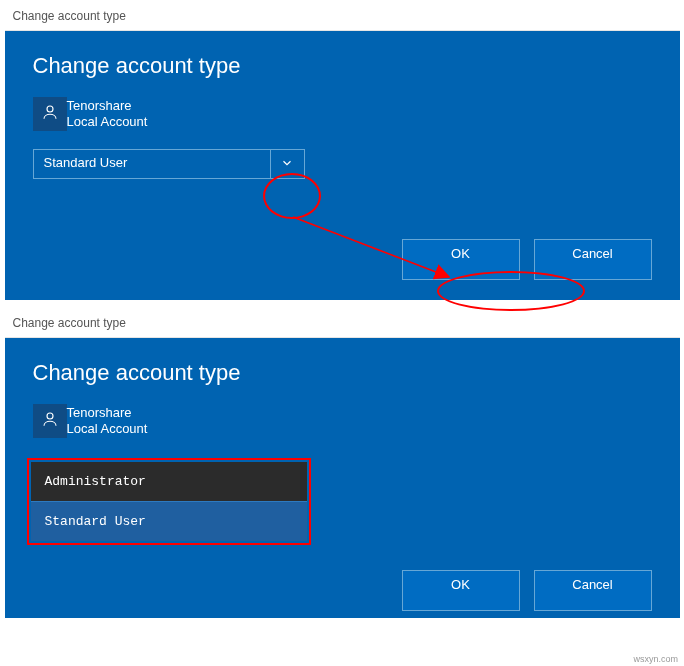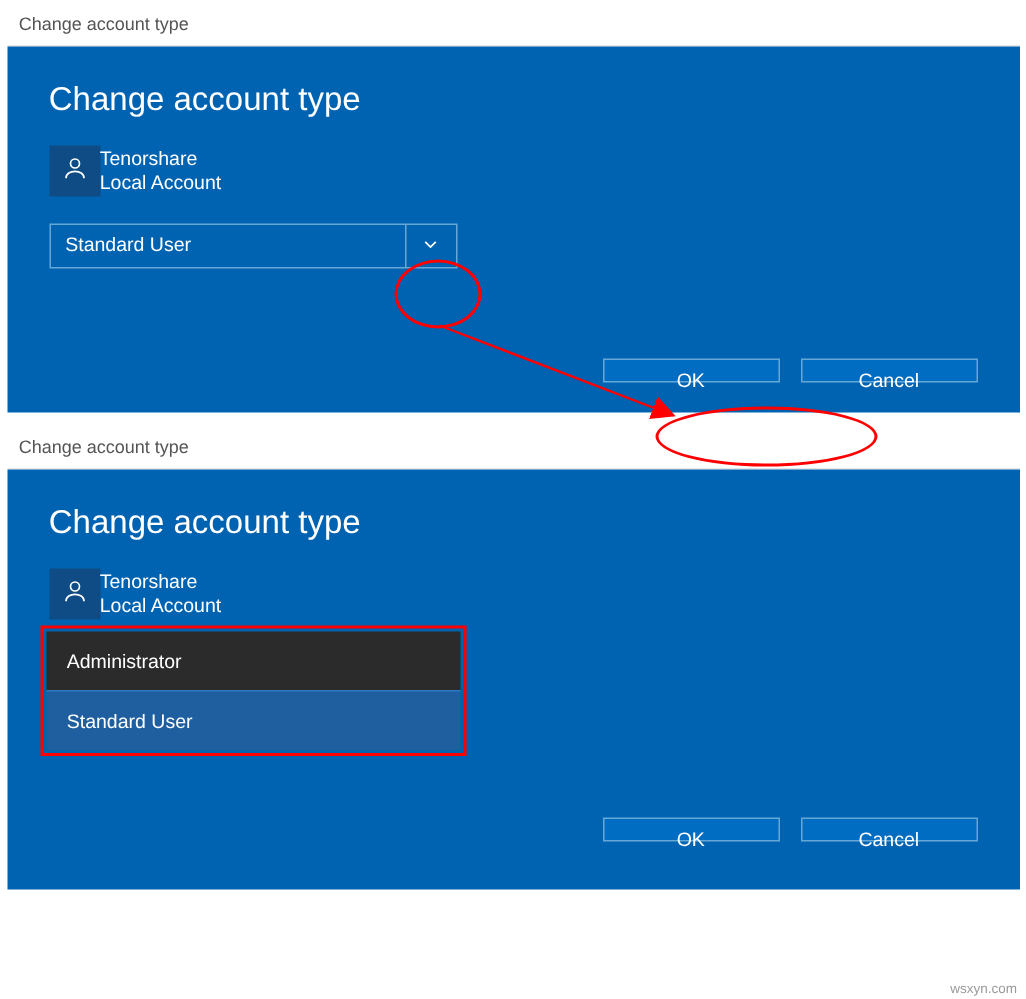--- a/index.html
+++ b/index.html
@@ -80,21 +80,21 @@
     .dropdown .arrow svg { width: 14px; height: 14px; }
 
     .btn-row {
       display: flex;
       justify-content: flex-end;
       gap: 14px;
       margin-top: 60px;
     }
     .btn {
       width: 118px;
-      height: 16px;
+      height: 41px;
       border: 1px solid #66a7d6;
       background: #006cc2;
       color: #ffffff;
       font-size: 13px;
       text-align: center;
       line-height: 28px;
       cursor: pointer;
     }
 
     
@@ -203,21 +203,21 @@
             <path d="M4 21c0-4 4-6 8-6s8 2 8 6"></path>
           </svg>
         </span>
       </div>
       <div class="acct-text">
         <div>Tenorshare</div>
         <div>Local Account</div>
       </div>
     </div>
 
-    <div class="dd-list" style="top:104px;">
+    <div class="dd-list" style="top:120px;font-family:Liberation Mono, monospace;">
       <div class="dd-item dark">Administrator</div>
       <div class="dd-item blue">Standard User</div>
     </div>
 
     <div class="btn-row" style="margin-top:132px;">
       <div class="btn">OK</div>
       <div class="btn">Cancel</div>
     </div>
   </div>
 </div>

